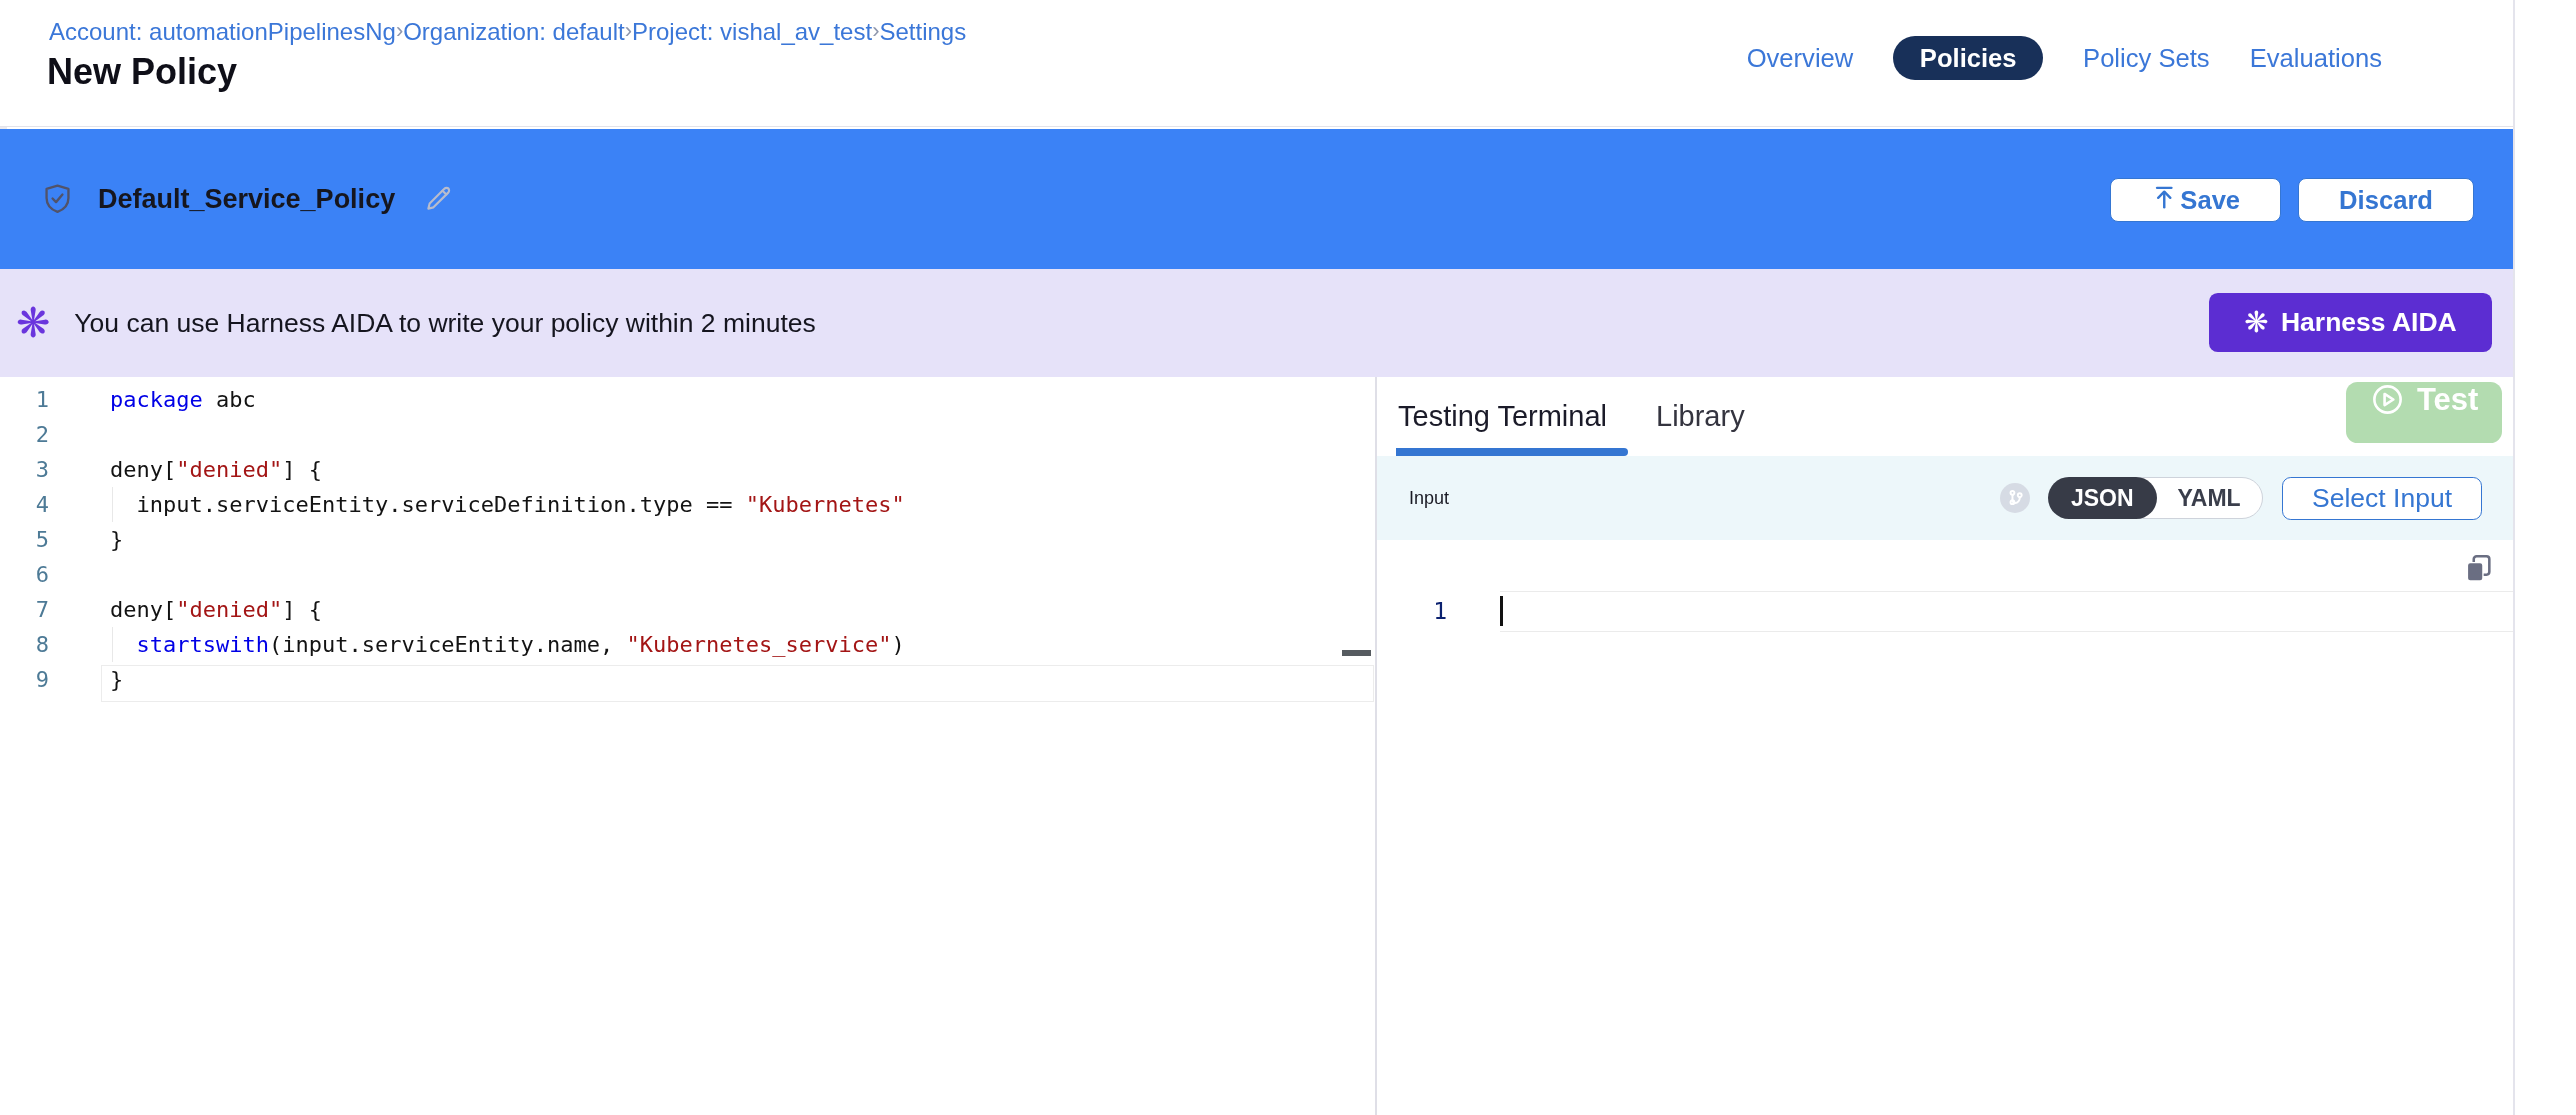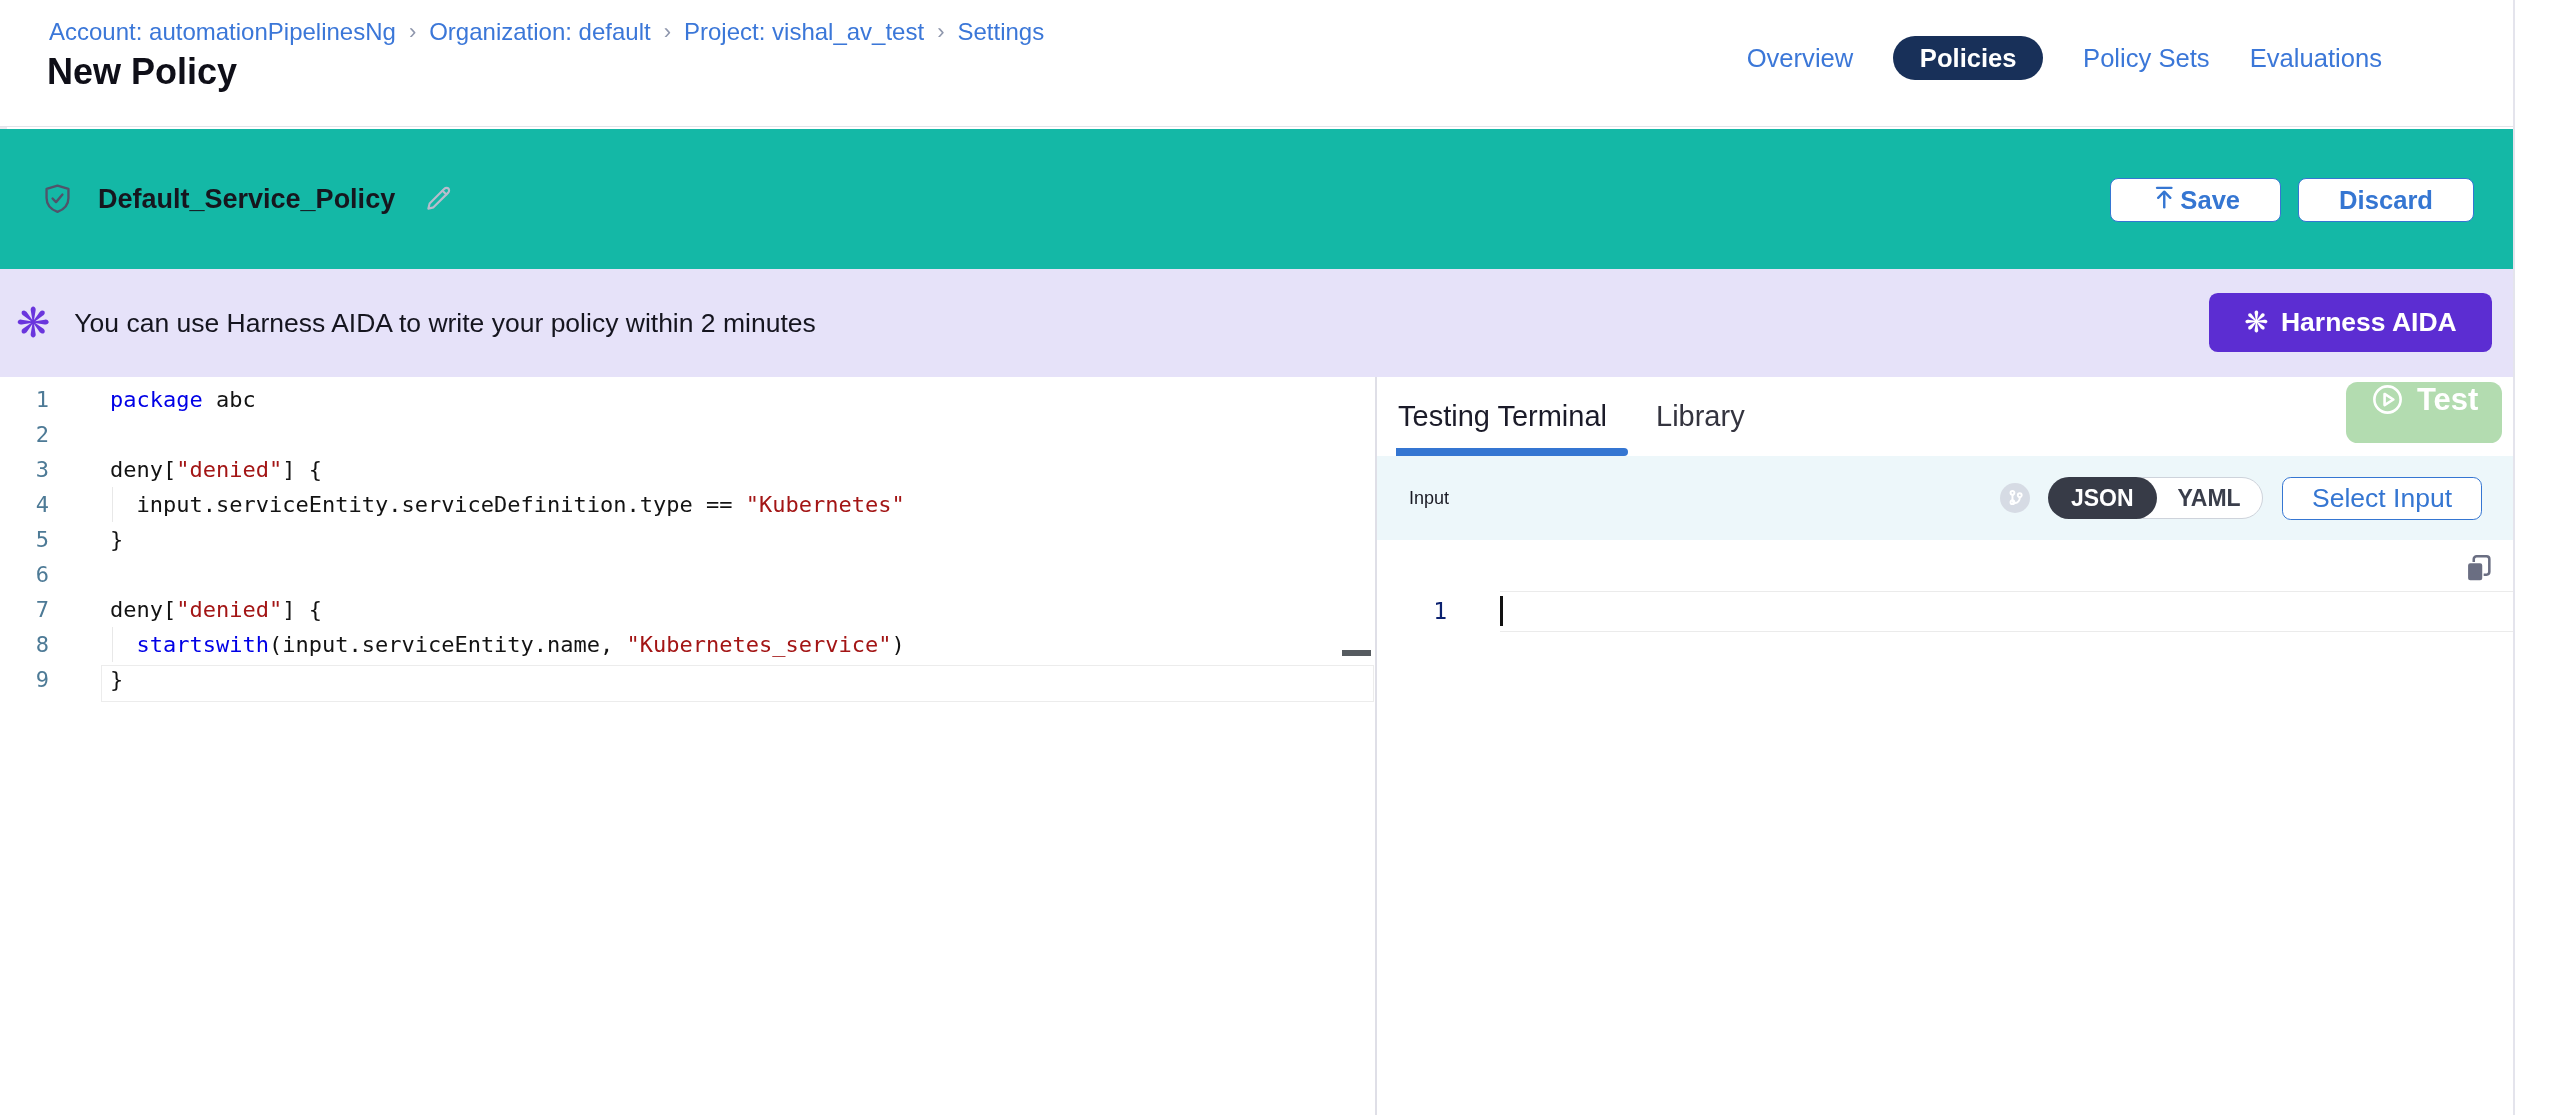--- a/index.html
+++ b/index.html
@@ -6,33 +6,33 @@
   html,body { background:#fff; }
   .page { position:relative; width:2576px; height:1116px; background:#fff;
           font-family:"Liberation Sans", sans-serif; overflow:hidden; }
 
   .left-strip { position:absolute; left:0; top:0; width:7px; height:269px; background:#eaeaf0; }
   .page-edge  { position:absolute; left:2513px; top:0; width:1.8px; height:1116px; background:#e4e4ec; }
 
   
   .header { position:absolute; left:0; top:0; width:2513px; height:127px; background:#fff;
             border-bottom:1.8px solid #e3e3ea; }
-  .breadcrumb { position:absolute; left:49px; top:17.7px; display:flex; align-items:flex-end; gap:13px;
+  .breadcrumb { position:absolute; left:49px; top:17.7px; display:flex; align-items:center; gap:0;
                 font-size:24px; }
   .crumb { color:#3b77d8; cursor:pointer; white-space:nowrap; }
   .crumb-sep { color:#8f97ad; font-size:22px; transform:translateY(-0.9px); }
   .page-title { position:absolute; left:47px; top:51px; font-size:36px; font-weight:700; color:#0f0f18; }
 
   .header-nav { position:absolute; top:36px; right:131px; display:flex; align-items:center; gap:40px; }
   .nav-item { font-size:25.6px; font-weight:500; color:#3b77d8; height:44px; display:flex;
               align-items:center; cursor:pointer; white-space:nowrap; }
   .nav-item.active { background:#183059; color:#fff; border-radius:23px; padding:0 26.5px; font-weight:600; }
 
   
-  .name-row { position:absolute; left:0; top:129px; width:2513px; height:140px; background:#14b8a6;
+  .name-row { position:absolute; left:0; top:129px; width:2513px; height:140px; background:#3b82f6;
               display:flex; align-items:center; padding-left:40px; }
   .policy-icon svg { display:block; }
   .policy-name { margin-left:23px; font-size:27px; font-weight:700; color:#16161e; }
   .pencil-icon { margin-left:26.5px; }
   .action-buttons { position:absolute; right:39px; top:49px; display:flex; gap:17px; }
   .btn-outline { height:44px; border:1.8px solid #3576d2; border-radius:8px; background:#fff;
                  color:#3576d2; font-size:25.6px; font-weight:600; display:flex; align-items:center;
                  justify-content:center; padding:0 40px; gap:3px; cursor:pointer;
                  font-family:"Liberation Sans", sans-serif; }
 

